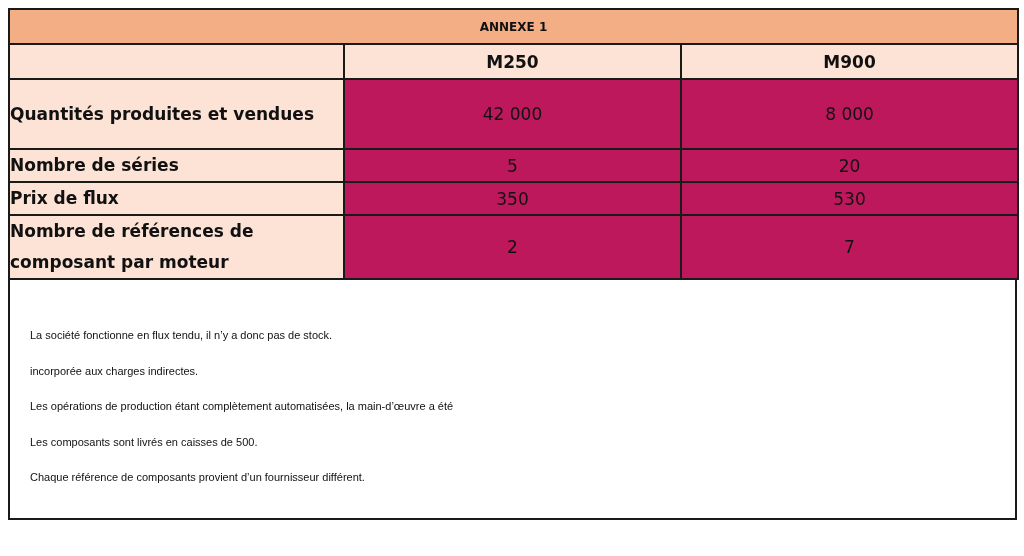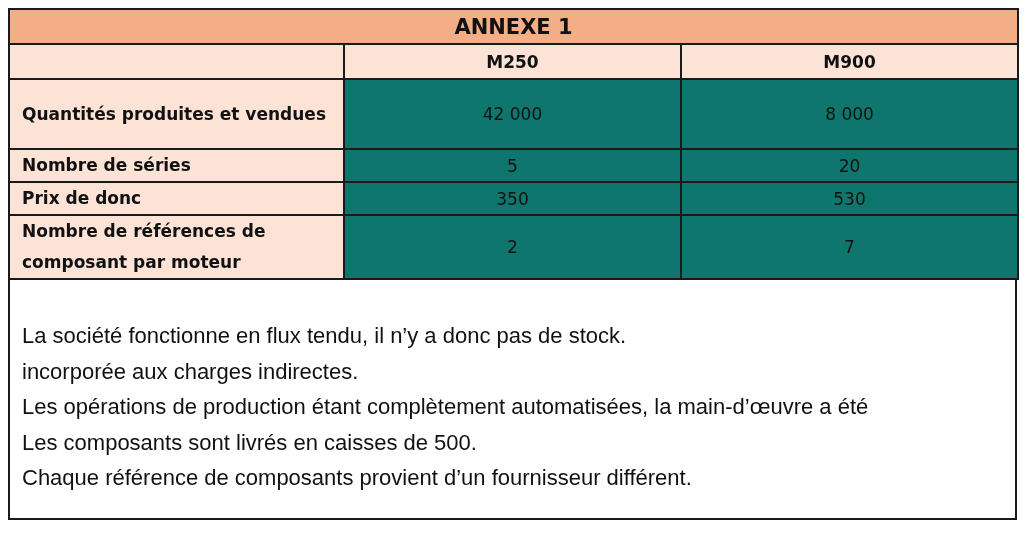--- a/index.html
+++ b/index.html
@@ -1,29 +1,29 @@
 <!DOCTYPE html>
 <html><head>
   <meta charset="utf-8">
   <style>
     html, body { margin: 0; padding: 0; background: #ffffff; }
     body { width: 1024px; height: 556px; position: relative; overflow: hidden;
       font-family: "DejaVu Sans", sans-serif; color: #111; }
     .wrap { position: absolute; left: 8px; top: 8px; width: 1009px; }
     table { border-collapse: collapse; width: 1009px; table-layout: fixed; }
     td { border: 2px solid #1a1a1a; padding: 0; font-size: 17px; }
-    .title { background: #f4ae85; text-align: center; font-weight: bold; height: 33px; font-size: 21px; }
+    .title { background: #f4ae85; text-align: center; font-weight: bold; height: 33px; font-size: 12px; }
     .head { background: #fce3d6; text-align: center; font-weight: bold; height: 33px; margin-top: 36px; }
-    .label { background: #fce3d6; font-weight: bold; padding-left: 12px; line-height: 31px; }
-    .val { background: #0f766e; text-align: center; }
+    .label { background: #fce3d6; font-weight: bold; line-height: 31px; }
+    .val { background: #be185d; text-align: center; }
     .r1 { height: 70px; }
     .r2 { height: 26px; }
     .r4 { height: 51px; }
     .notes { border: 2px solid #1a1a1a; border-top: none; height: 240px; box-sizing: border-box;
-      padding: 38px 0 0 12px; font-family: "Liberation Sans", sans-serif; font-size: 22px; }
+      padding: 38px 0 0 20px; font-family: "Liberation Sans", sans-serif; font-size: 11px; }
     .notes p { margin: 0; line-height: 35.5px; }
   </style>
 </head>
 <body>
 
 <div class="wrap">
   <table>
     <colgroup>
         <col style="width:335px">
         <col style="width:337px">
@@ -42,21 +42,21 @@
       <td class="label">Quantités produites et vendues</td>
       <td class="val">42 000</td>
       <td class="val">8 000</td>
     </tr>
     <tr class="r2">
       <td class="label">Nombre de séries</td>
       <td class="val">5</td>
       <td class="val">20</td>
     </tr>
     <tr class="r2">
-      <td class="label">Prix de donc</td>
+      <td class="label">Prix de flux</td>
       <td class="val">350</td>
       <td class="val">530</td>
     </tr>
     <tr class="r4">
       <td class="label">Nombre de références de composant par moteur</td>
       <td class="val">2</td>
       <td class="val">7</td>
     </tr>
   </tbody>
     </table>

